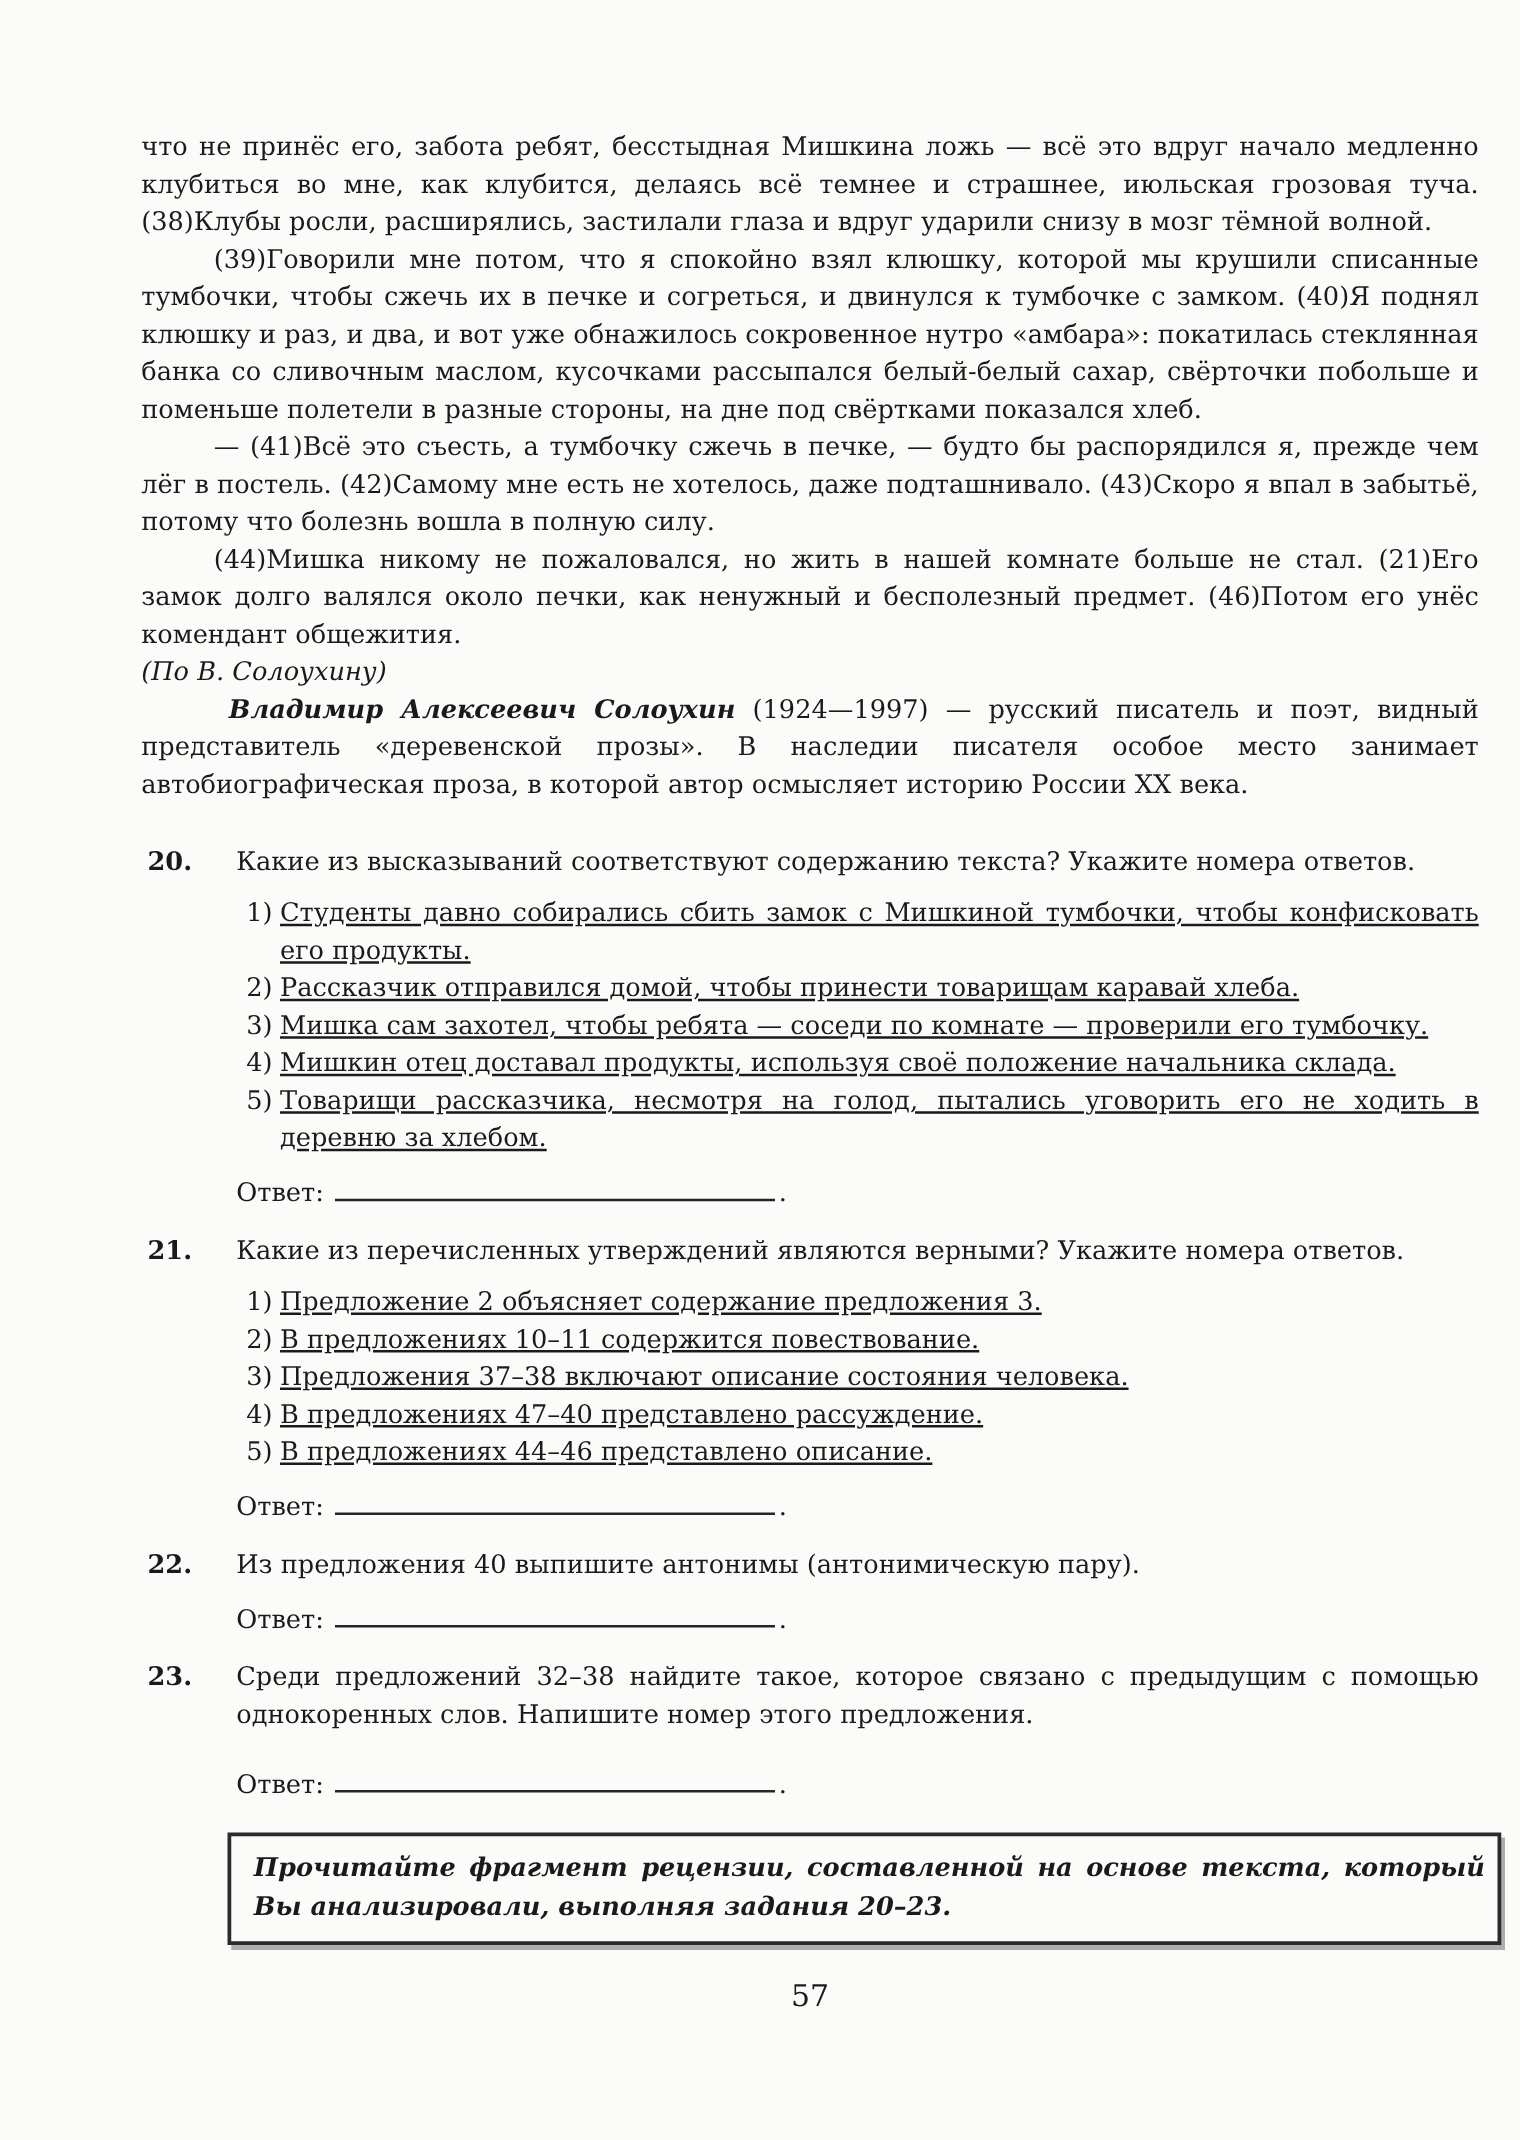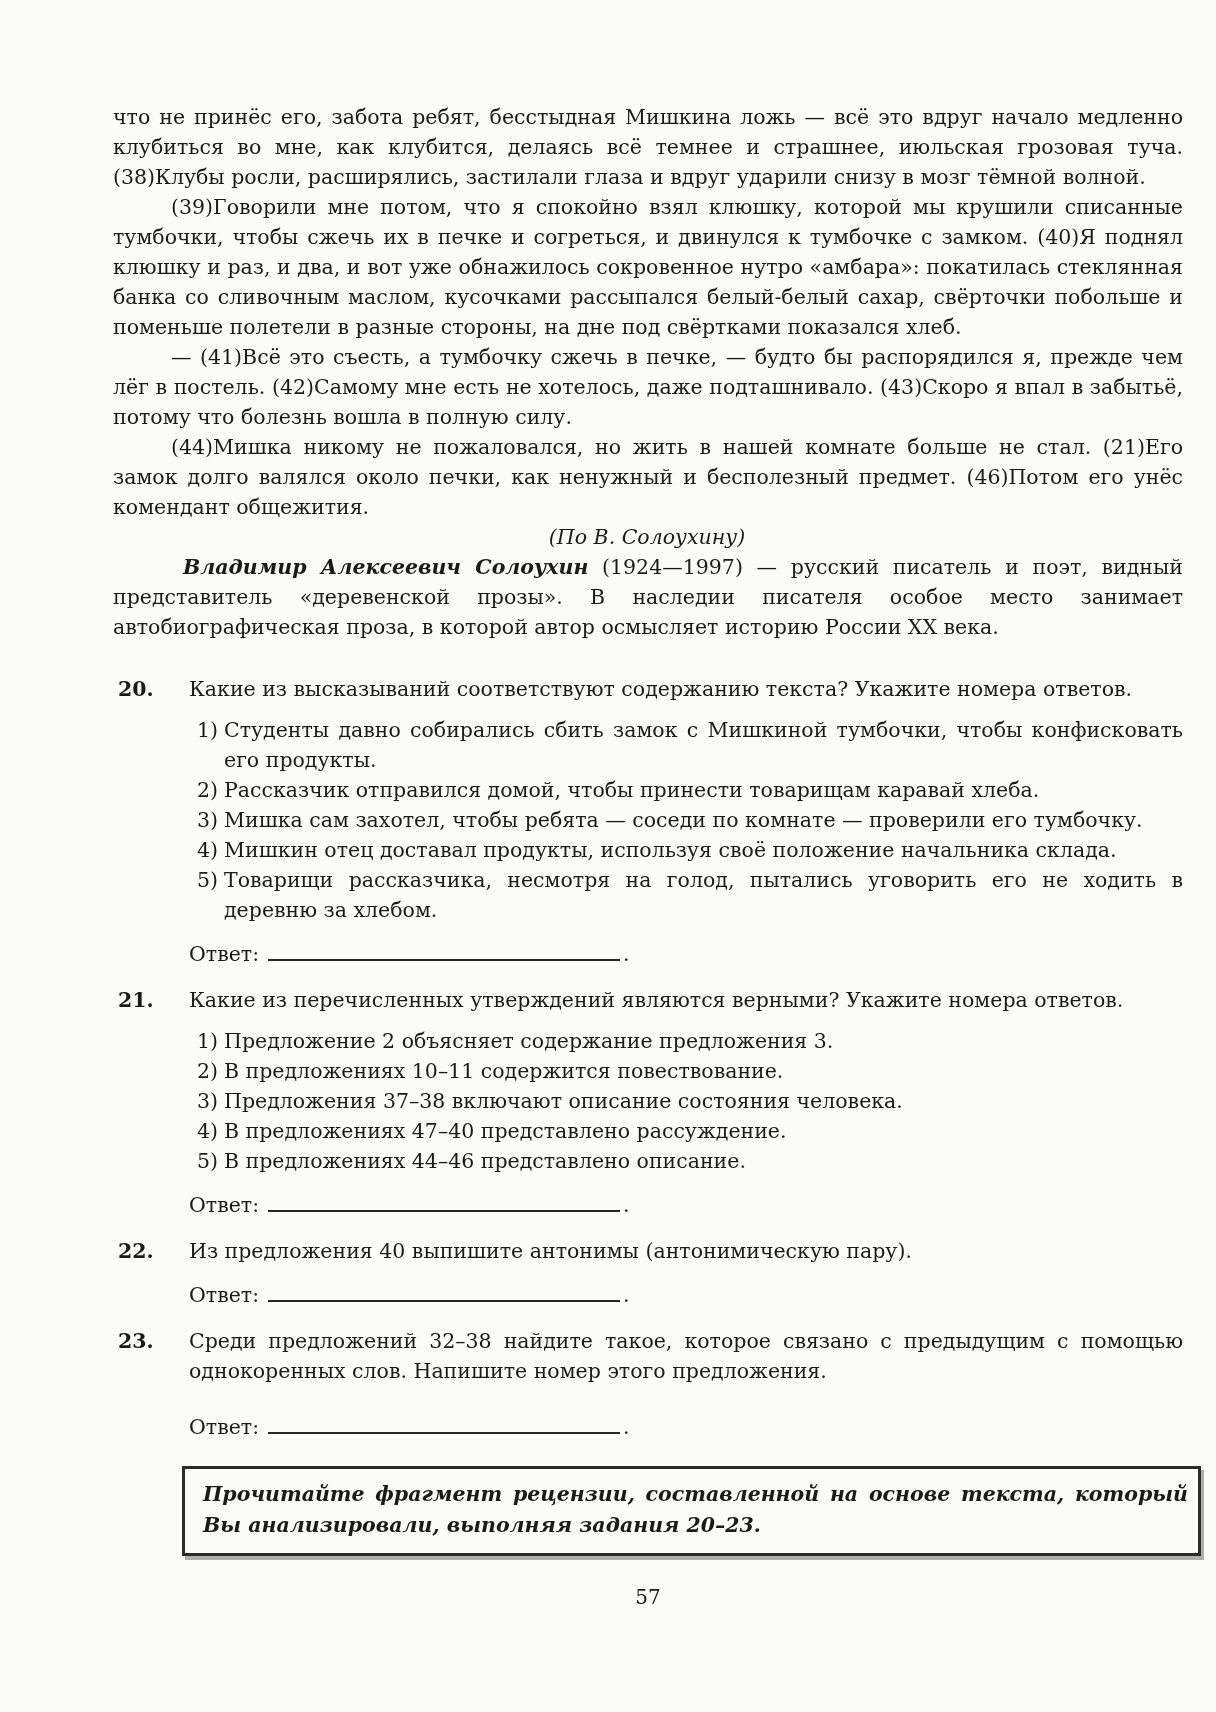--- a/index.html
+++ b/index.html
@@ -21,42 +21,42 @@
     position: absolute;
     left: 66px; top: 102px;
     width: 1070px;
   }
   p { margin: 0; }
   .par {
     text-align: justify;
   }
   .par.indent { text-indent: 58px; }
   .attribution {
-    text-align: center;
+    text-align: left;
     font-style: italic;
     padding-right: 2px;
   }
   .bio { text-indent: 70px; }
   .bio-name { font-weight: bold; font-style: italic; }
 
   .question { display: flex; margin-top: 16px; }
   .question.first { margin-top: 32px; }
   .q-num {
     flex: none; width: 76px;
     font-weight: bold;
     padding-left: 5px;
     box-sizing: border-box;
   }
   .q-body { flex: 1; min-width: 0; }
   .q-prompt { text-align: justify; }
 
   .options { list-style: none; margin: 11px 0 0 0; padding: 0 0 0 8px; }
   .option { display: flex; }
   .opt-marker { flex: none; width: 27px; }
-  .opt-text { flex: 1; text-align: justify; }
+  .opt-text { flex: 1; text-align: justify; text-decoration: underline; }
 
   .answer-row { margin-top: 14px; white-space: nowrap; }
   .answer-row.tall { margin-top: 26px; }
   .answer-blank {
     display: inline-block;
     width: 352px; height: 0.9em;
     margin-left: 9px; margin-right: 3px;
     border-bottom: 2px solid #262626;
     vertical-align: baseline;
   }
@@ -71,21 +71,21 @@
   }
   .notice-box p {
     font-weight: bold;
     font-style: italic;
     text-align: justify;
     line-height: 31px;
   }
   .page-number {
     margin-top: 26px;
     text-align: center;
-    font-size: 20px;
+    font-size: 24px;
   }
 </style>
 </head>
 <body>
 
 <div class="page">
   <div class="content">
 
     <div class="text-block">
       <p class="par">что не принёс его, забота ребят, бесстыдная Мишкина ложь — всё это вдруг начало медленно клубиться во мне, как клубится, делаясь всё темнее и страшнее, июльская грозовая туча. (38)Клубы росли, расширялись, застилали глаза и вдруг ударили снизу в мозг тёмной волной.</p>

